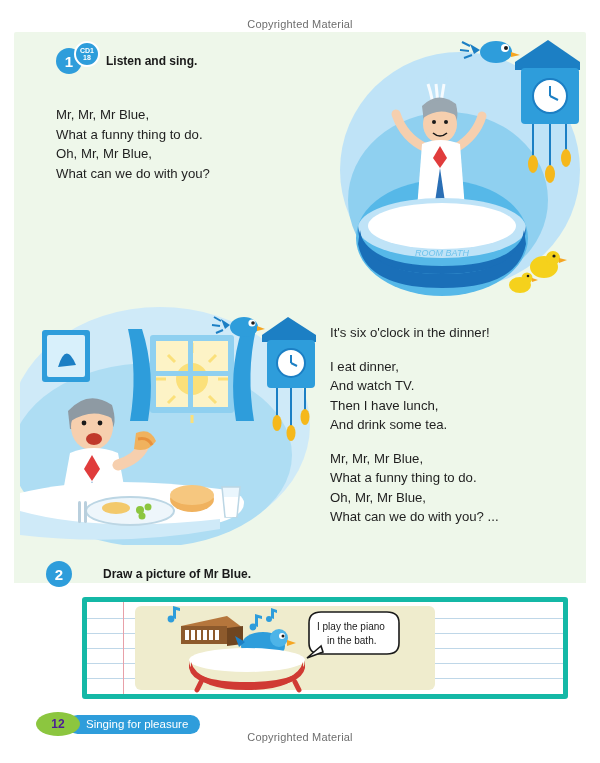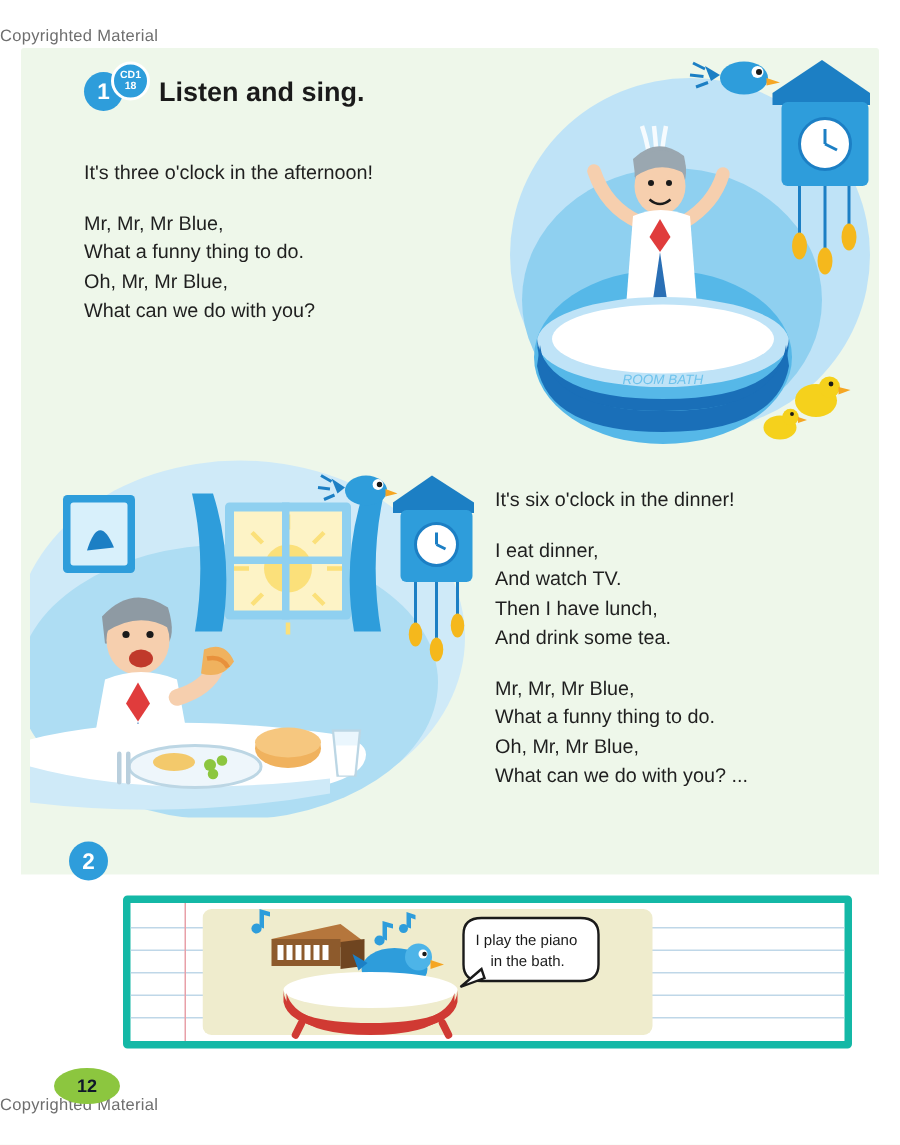--- a/index.html
+++ b/index.html
@@ -19,20 +19,21 @@
     left: 0; top: 0;
     width: 600px;
     height: 763px;
     background: #ffffff;
   }
   
   .copyright {
     position: absolute;
     left: 0;
     width: 600px;
+    text-align: center;
     font-size: 11px;
     color: #6e6e6e;
     letter-spacing: .2px;
   }
   .copyright.top { top: 18px; }
   .copyright.bottom { top: 731px; }
 
   
   .content-panel {
     position: absolute;
@@ -83,21 +84,21 @@
     font-size: 7px;
     font-weight: bold;
     line-height: 1.05;
     display: flex;
     flex-direction: column;
     align-items: center;
     justify-content: center;
   }
   .ex-title {
     margin-left: 24px;
-    font-size: 18px;
+    font-size: 12px;
     font-weight: bold;
     color: #1a1a1a;
     white-space: nowrap;
   }
 
   
   .lyrics {
     position: absolute;
     font-size: 13.2px;
     color: #1f1f1f;
@@ -140,21 +141,21 @@
     left: 36px;
     top: 712px;
     height: 24px;
     display: flex;
     align-items: center;
   }
   .page-num {
     width: 44px; height: 24px;
     border-radius: 50%;
     background: #8cc63f;
-    color: #0f172a;
+    color: #4c1d95;
     font-size: 12px;
     font-weight: bold;
     display: flex;
     align-items: center;
     justify-content: center;
     z-index: 2;
   }
   .footer-label {
     margin-left: -12px;
     padding: 0 12px 0 18px;
@@ -260,21 +261,20 @@
       <g>
         <ellipse cx="190" cy="255" rx="11" ry="8" fill="#f5d11c"></ellipse>
         <circle cx="197" cy="248" r="5.5" fill="#f5d11c"></circle>
         <path d="M202 248 l6 2 l-6 2 Z" fill="#f5a623"></path>
         <circle cx="198" cy="246" r="1.3" fill="#1a1a1a"></circle>
       </g>
     </svg>
   </div>
 
   <div class="lyrics" style="left:56px; top:105px; width:250px;">
-    <p>It's three o'clock in the afternoon!</p>
     <p style="white-space:pre-line">Mr, Mr, Mr Blue,
 What a funny thing to do.
 Oh, Mr, Mr Blue,
 What can we do with you?</p>
   </div>
 
   <div class="illo" style="left:20px; top:305px; width:300px; height:240px;">
     <svg class="svg-wrap" width="300" height="240" viewBox="0 0 300 240" xmlns="http://www.w3.org/2000/svg">
 
       <ellipse cx="140" cy="120" rx="150" ry="118" fill="#cfeaf8"></ellipse>
@@ -369,20 +369,21 @@
     <p style="white-space:pre-line">Mr, Mr, Mr Blue,
 What a funny thing to do.
 Oh, Mr, Mr Blue,
 What can we do with you? ...</p>
   </div>
 
   <div class="ex-head" style="left:46px; top:561px;">
     <div class="ex-num">
       <span>2</span>
     </div>
+    <div class="ex-title" style="margin-left:31px;">Draw a picture of Mr Blue.</div>
   </div>
 
   <div class="notebook">
     <div class="nb-line" style="top:16px;"></div>
     <div class="nb-line" style="top:31px;"></div>
     <div class="nb-line" style="top:46px;"></div>
     <div class="nb-line" style="top:61px;"></div>
     <div class="nb-line" style="top:76px;"></div>
     <div class="nb-margin" style="left:36px;"></div>
 
@@ -432,16 +433,17 @@
         <path d="M186 10 q-12 0 -12 11 l0 20 q0 11 12 11 l66 0 q12 0 12 -11 l0 -20 q0 -11 -12 -11 Z" fill="#ffffff" stroke="#1a1a1a" stroke-width="1.6"></path>
         <path d="M186 44 l-14 12 l16 -6 Z" fill="#ffffff" stroke="#1a1a1a" stroke-width="1.6"></path>
         <text x="182" y="28" font-family="Liberation Sans, sans-serif" font-size="10" fill="#1a1a1a">I play the piano</text>
         <text x="192" y="42" font-family="Liberation Sans, sans-serif" font-size="10" fill="#1a1a1a">in the bath.</text>
       </g>
     </svg>
   </div>
 
   <div class="footer-pill">
     <div class="page-num">12</div>
+    <div class="footer-label">Singing for pleasure</div>
   </div>
 
   <div class="copyright bottom">Copyrighted Material</div>
 </div>
 
 </body></html>

